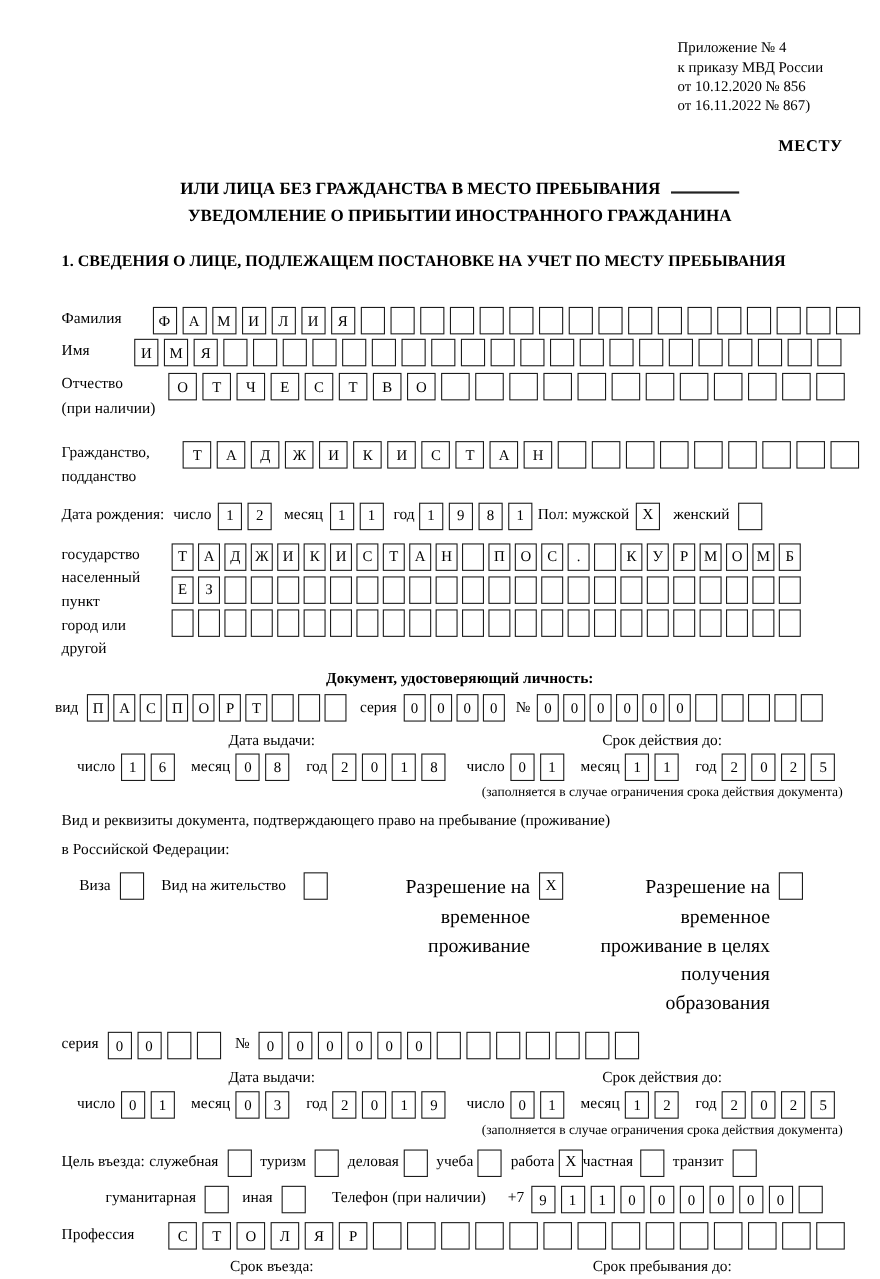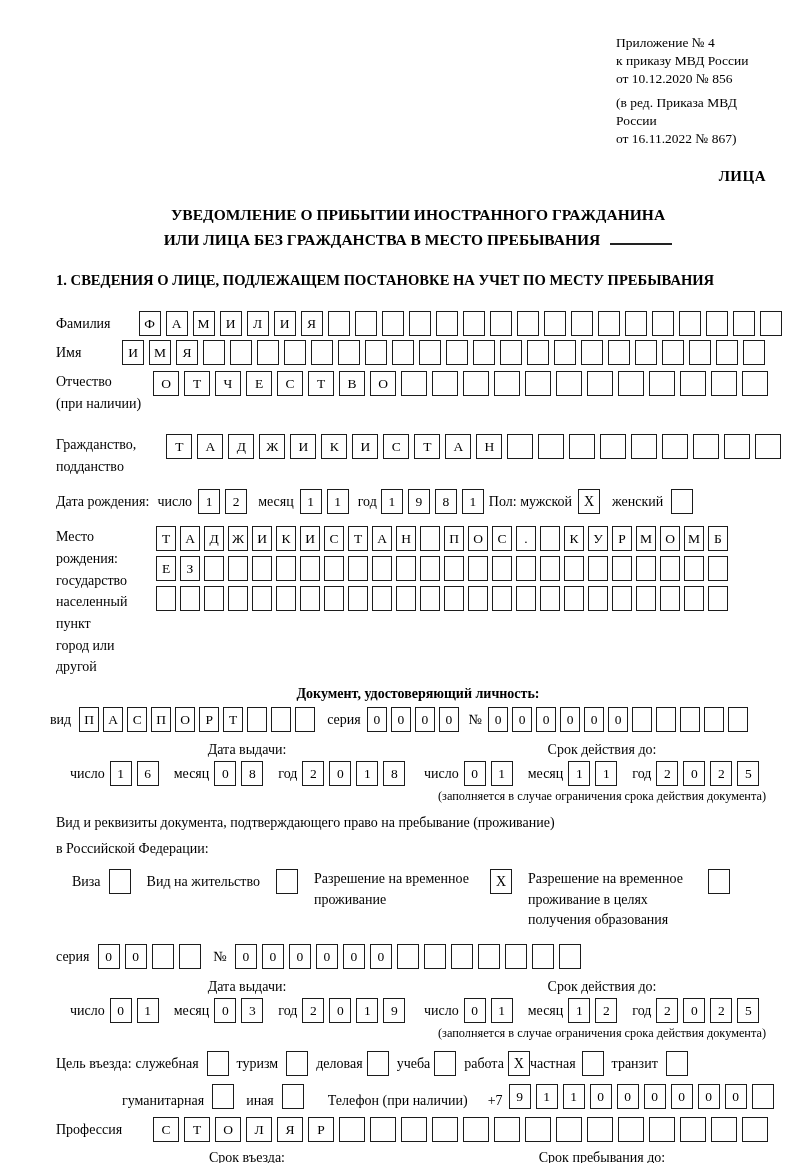--- a/index.html
+++ b/index.html
@@ -27,49 +27,48 @@
 
   .flbl{font-size:14px;line-height:1.55;}
   .note{font-size:12.3px;text-align:center;margin-top:3px;}
   .dhead{font-size:14px;text-align:center;margin-bottom:3px;}
   .dline{display:flex;align-items:center;}
   .dline .lbl{margin-right:5px;}
   .dline .cells{margin-right:10px;}
   .datepair{display:flex;margin-top:10px;}
   .half-l{width:368px;padding-left:14px;box-sizing:border-box;}
   .half-r{width:356px;}
-  .wraplbl{font-size:14px;text-align:left;line-height:1.45;}
+  .wraplbl{font-size:18px;text-align:right;line-height:1.45;}
   .permitrow{display:flex;align-items:flex-start;margin-top:10px;}
   .docheading{text-align:center;font-weight:bold;font-size:14px;margin-top:8px;}
   .ml8{margin-left:8px;} .ml12{margin-left:12px;} .ml16{margin-left:16px;} .ml24{margin-left:24px;}
   .mr4{margin-right:4px;} .mr6{margin-right:6px;} .mr8{margin-right:8px;}
 </style>
 </head>
 <body>
 
 <div class="page">
 
   <div class="annex">
     <div>Приложение № 4</div>
     <div>к приказу МВД России</div>
     <div>от 10.12.2020 № 856</div>
-    <div class="gap">(в ред. Приказа МВД России</div>
     <div>от 16.11.2022 № 867)</div>
   </div>
 
-  <div class="forma">ЛИЦА</div>
+  <div class="forma">МЕСТУ</div>
 
   <div class="title">
+    <div><span>ИЛИ ЛИЦА БЕЗ ГРАЖДАНСТВА В МЕСТО ПРЕБЫВАНИЯ</span><span class="tunder"></span></div>
     <div>УВЕДОМЛЕНИЕ О ПРИБЫТИИ ИНОСТРАННОГО ГРАЖДАНИНА</div>
-    <div><span>ИЛИ ЛИЦА БЕЗ ГРАЖДАНСТВА В МЕСТО ПРЕБЫВАНИЯ</span><span class="tunder"></span></div>
   </div>
 
   <div class="section">1. СВЕДЕНИЯ О ЛИЦЕ, ПОДЛЕЖАЩЕМ ПОСТАНОВКЕ НА УЧЕТ ПО МЕСТУ ПРЕБЫВАНИЯ</div>
 
-  <div class="r" style="margin-top:22px;gap:28px;">
+  <div class="r" style="margin-top:32px;gap:28px;">
     <span class="lbl" style="width:66px;">Фамилия</span>
     <div class="cells">
         <span class="cell">Ф</span>
         <span class="cell">А</span>
         <span class="cell">М</span>
         <span class="cell">И</span>
         <span class="cell">Л</span>
         <span class="cell">И</span>
         <span class="cell">Я</span>
         <span class="cell"></span>
@@ -200,21 +199,20 @@
         <span class="cell">1</span>
       </div>
     <span class="lbl mr6">Пол: мужской</span>
     <span class="cb">X</span>
     <span class="lbl mr8 ml12">женский</span>
     <span class="cb"></span>
   </div>
 
   <div class="r" style="margin-top:12px;align-items:flex-start;">
     <div class="flbl" style="width:100px;">
-      <div>Место рождения:</div>
       <div>государство</div>
       <div>населенный пункт</div>
       <div>город или другой</div>
     </div>
     <div>
       <div class="cells nr" style="margin-bottom:5px;">
           <span class="cell">Т</span>
           <span class="cell">А</span>
           <span class="cell">Д</span>
           <span class="cell">Ж</span>
@@ -482,21 +480,21 @@
     <span class="lbl ml8 mr4">учеба</span>
     <span class="cb"></span>
     <span class="lbl ml8 mr4">работа</span>
     <span class="cb">X</span>
     <span class="lbl mr6">частная</span>
     <span class="cb"></span>
     <span class="lbl ml8 mr8">транзит</span>
     <span class="cb"></span>
   </div>
 
-  <div class="r" style="margin-top:8px;margin-left:66px;align-items:flex-end;">
+  <div class="r" style="margin-top:8px;margin-left:40px;">
     <span class="lbl mr8">гуманитарная</span>
     <span class="cb"></span>
     <span class="lbl ml12 mr8">иная</span>
     <span class="cb"></span>
     <span class="lbl ml24 mr8">Телефон (при наличии)</span>
     <span class="lbl ml12 mr6">+7</span>
     <div class="cells">
         <span class="cell">9</span>
         <span class="cell">1</span>
         <span class="cell">1</span>

